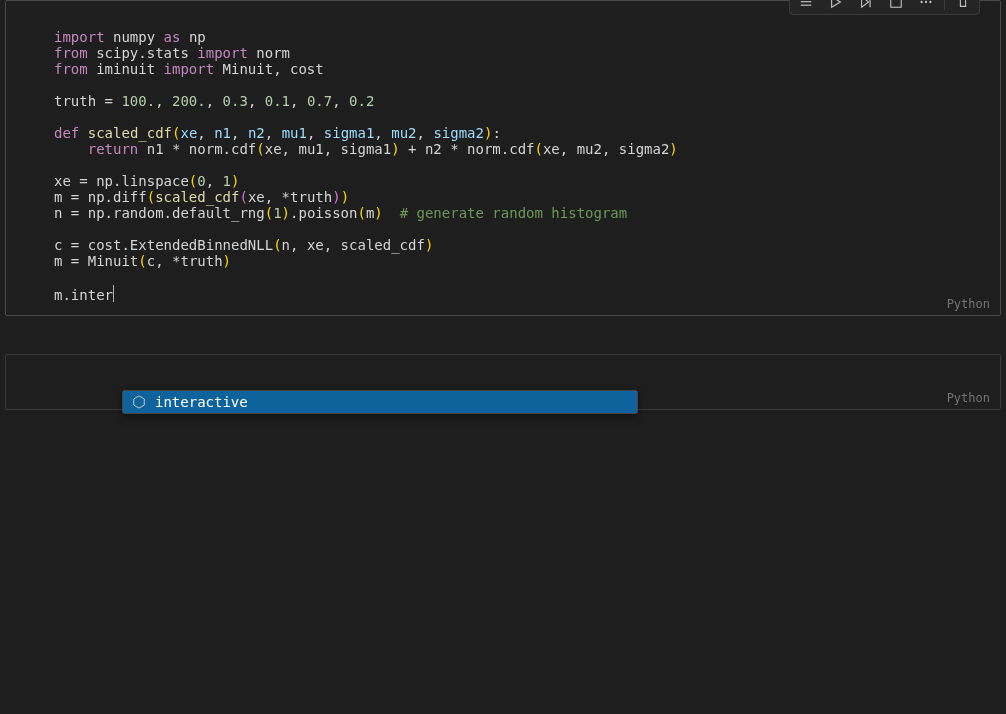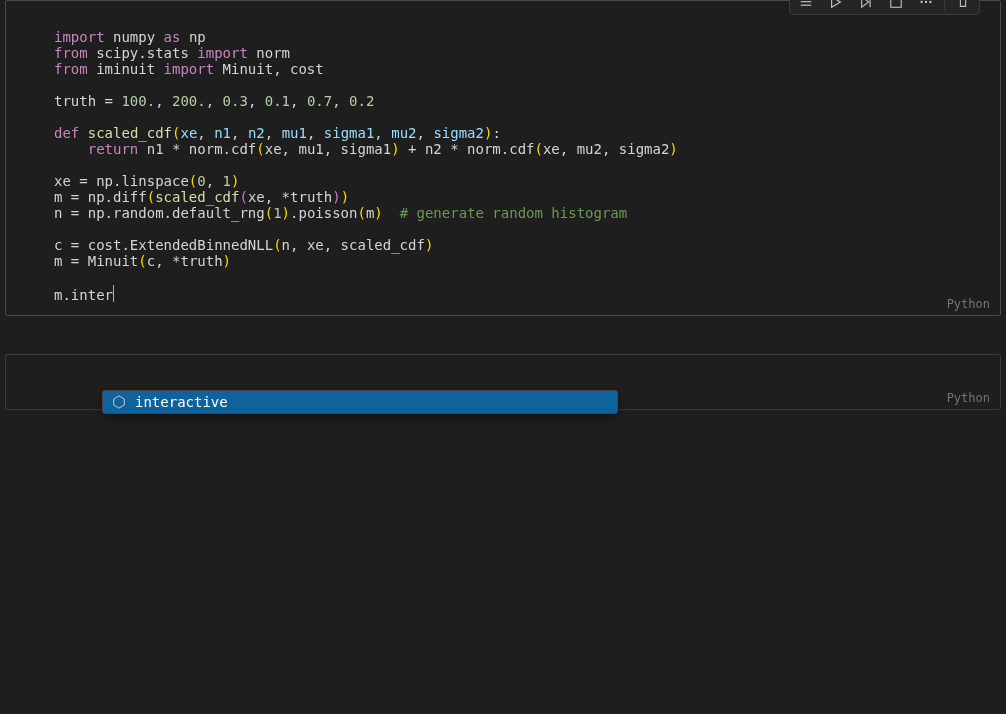--- a/index.html
+++ b/index.html
@@ -79,21 +79,21 @@
     display: inline-block;
     width: 1px;
     height: 17px;
     background: #aeafad;
     vertical-align: text-bottom;
     margin-bottom: 1px;
   }
 
   .autocomplete {
     position: absolute;
-    left: 96px;
+    left: 116px;
     top: 389px;
     width: 516px;
     background: #1f3a5f;
     background: linear-gradient(#0e639c,#0e639c);
     border: 1px solid #454545;
     border-radius: 3px;
     box-shadow: 0 4px 8px rgba(0,0,0,0.4);
     z-index: 10;
   }
   .ac-item {

